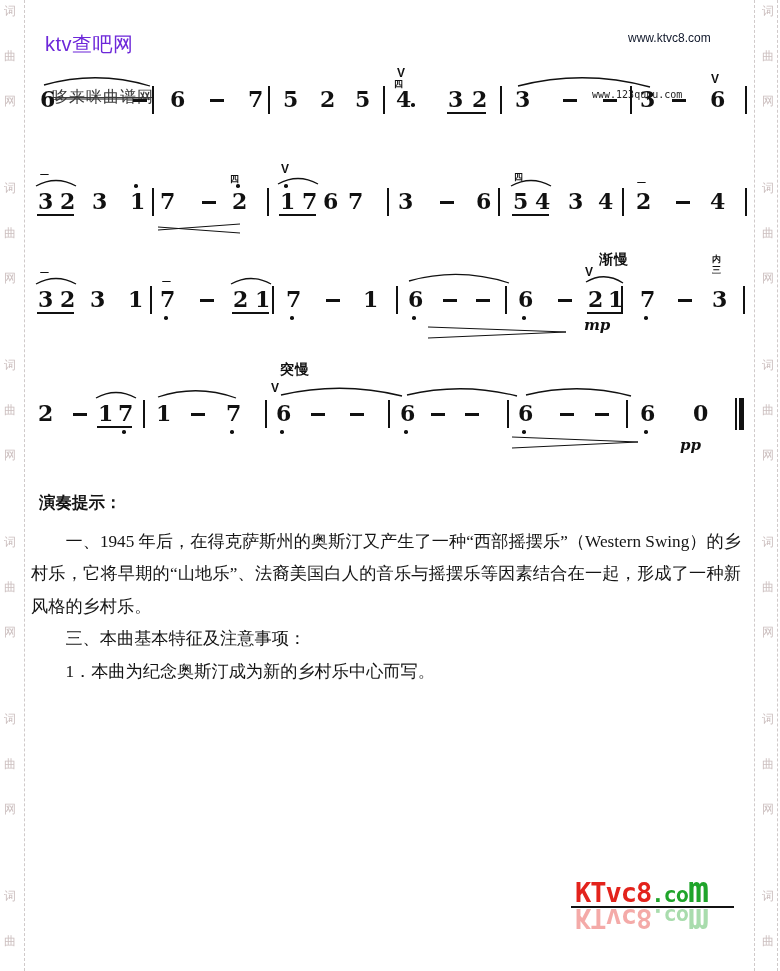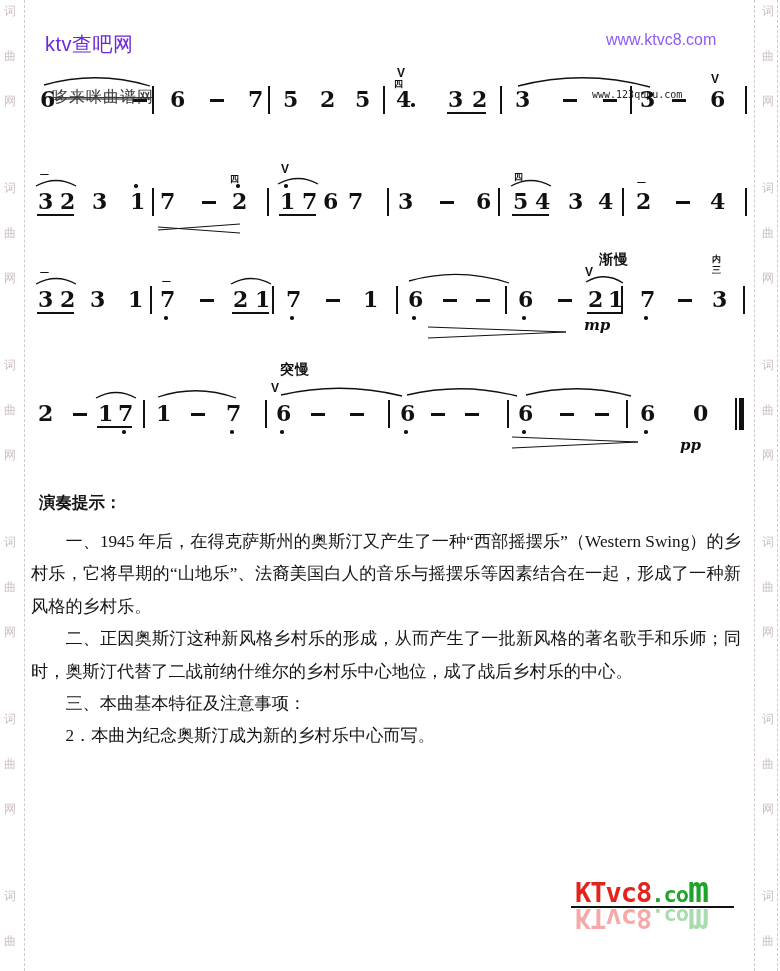--- a/index.html
+++ b/index.html
@@ -3,21 +3,21 @@
 <meta charset="utf-8">
 <style>
   html,body{margin:0;padding:0;background:#fff;}
   #page{position:relative;width:780px;height:971px;background:#fff;overflow:hidden;
         font-family:"Liberation Sans",sans-serif;}
   
   .border-char{position:absolute;font-size:12px;color:#ccbfbf;line-height:12px;}
   .dashline{position:absolute;top:0;bottom:0;width:0;border-left:1px dashed #d0caca;}
   
   .site-name{position:absolute;left:45px;top:31px;color:#6d28d9;font-size:20px;letter-spacing:.5px;}
-  .site-url{position:absolute;left:606px;top:31px;color:#8b5cf6;font-size:16px;}
+  .site-url{position:absolute;left:628px;top:31px;color:#0f172a;font-size:12px;}
   
   .wm1{position:absolute;left:52px;top:87px;color:#3a3a3a;font-size:16px;font-weight:400;
        text-decoration:line-through;letter-spacing:1px;}
   .wm2{position:absolute;left:592px;top:89px;color:#222;font-size:10px;
        font-family:"DejaVu Sans Mono",monospace;}
   
   .note{position:absolute;font:700 22px "DejaVu Serif",serif;color:#111;line-height:22px;}
   .dash{position:absolute;width:14px;height:2.6px;background:#111;}
   .ul{position:absolute;height:1.8px;background:#111;}
   .bar{position:absolute;width:1.6px;height:28px;background:#111;}
@@ -81,23 +81,22 @@
       <line x1="512" y1="448" x2="638" y2="442" stroke="#111" stroke-width="1"></line>
       <line x1="55" y1="99" x2="150" y2="99" stroke="#111" stroke-width="1"></line>
     </svg>
 
   <div class="wm1">哆来咪曲谱网</div>
   <div class="wm2">www.123qupu.com</div>
 
   <div id="notes-text">
     <h3>演奏提示：</h3>
     <p>一、1945 年后，在得克萨斯州的奥斯汀又产生了一种“西部摇摆乐”（Western Swing）的乡村乐，它将早期的“山地乐”、法裔美国白人的音乐与摇摆乐等因素结合在一起，形成了一种新风格的乡村乐。</p>
-    <p>二、正因奥斯汀这种新风格乡村乐的形成，从而产生了一批新风格的著名歌手和乐师；同时，奥斯汀代替了二战前纳什维尔的乡村乐中心地位，成了战后乡村乐的中心。</p>
     <p>三、本曲基本特征及注意事项：</p>
-    <p>2．本曲为纪念奥斯汀成为新的乡村乐中心而写。</p>
+    <p>1．本曲为纪念奥斯汀成为新的乡村乐中心而写。</p>
   </div>
 
   <div class="logo-underline"></div>
   <div id="logo">
     <div class="logo-row">
       <span class="logo-red">KTvc8</span>
       <span class="logo-green">.co</span>
       <span class="logo-m">m</span>
     </div>
     <div class="logo-row logo-reflect">

